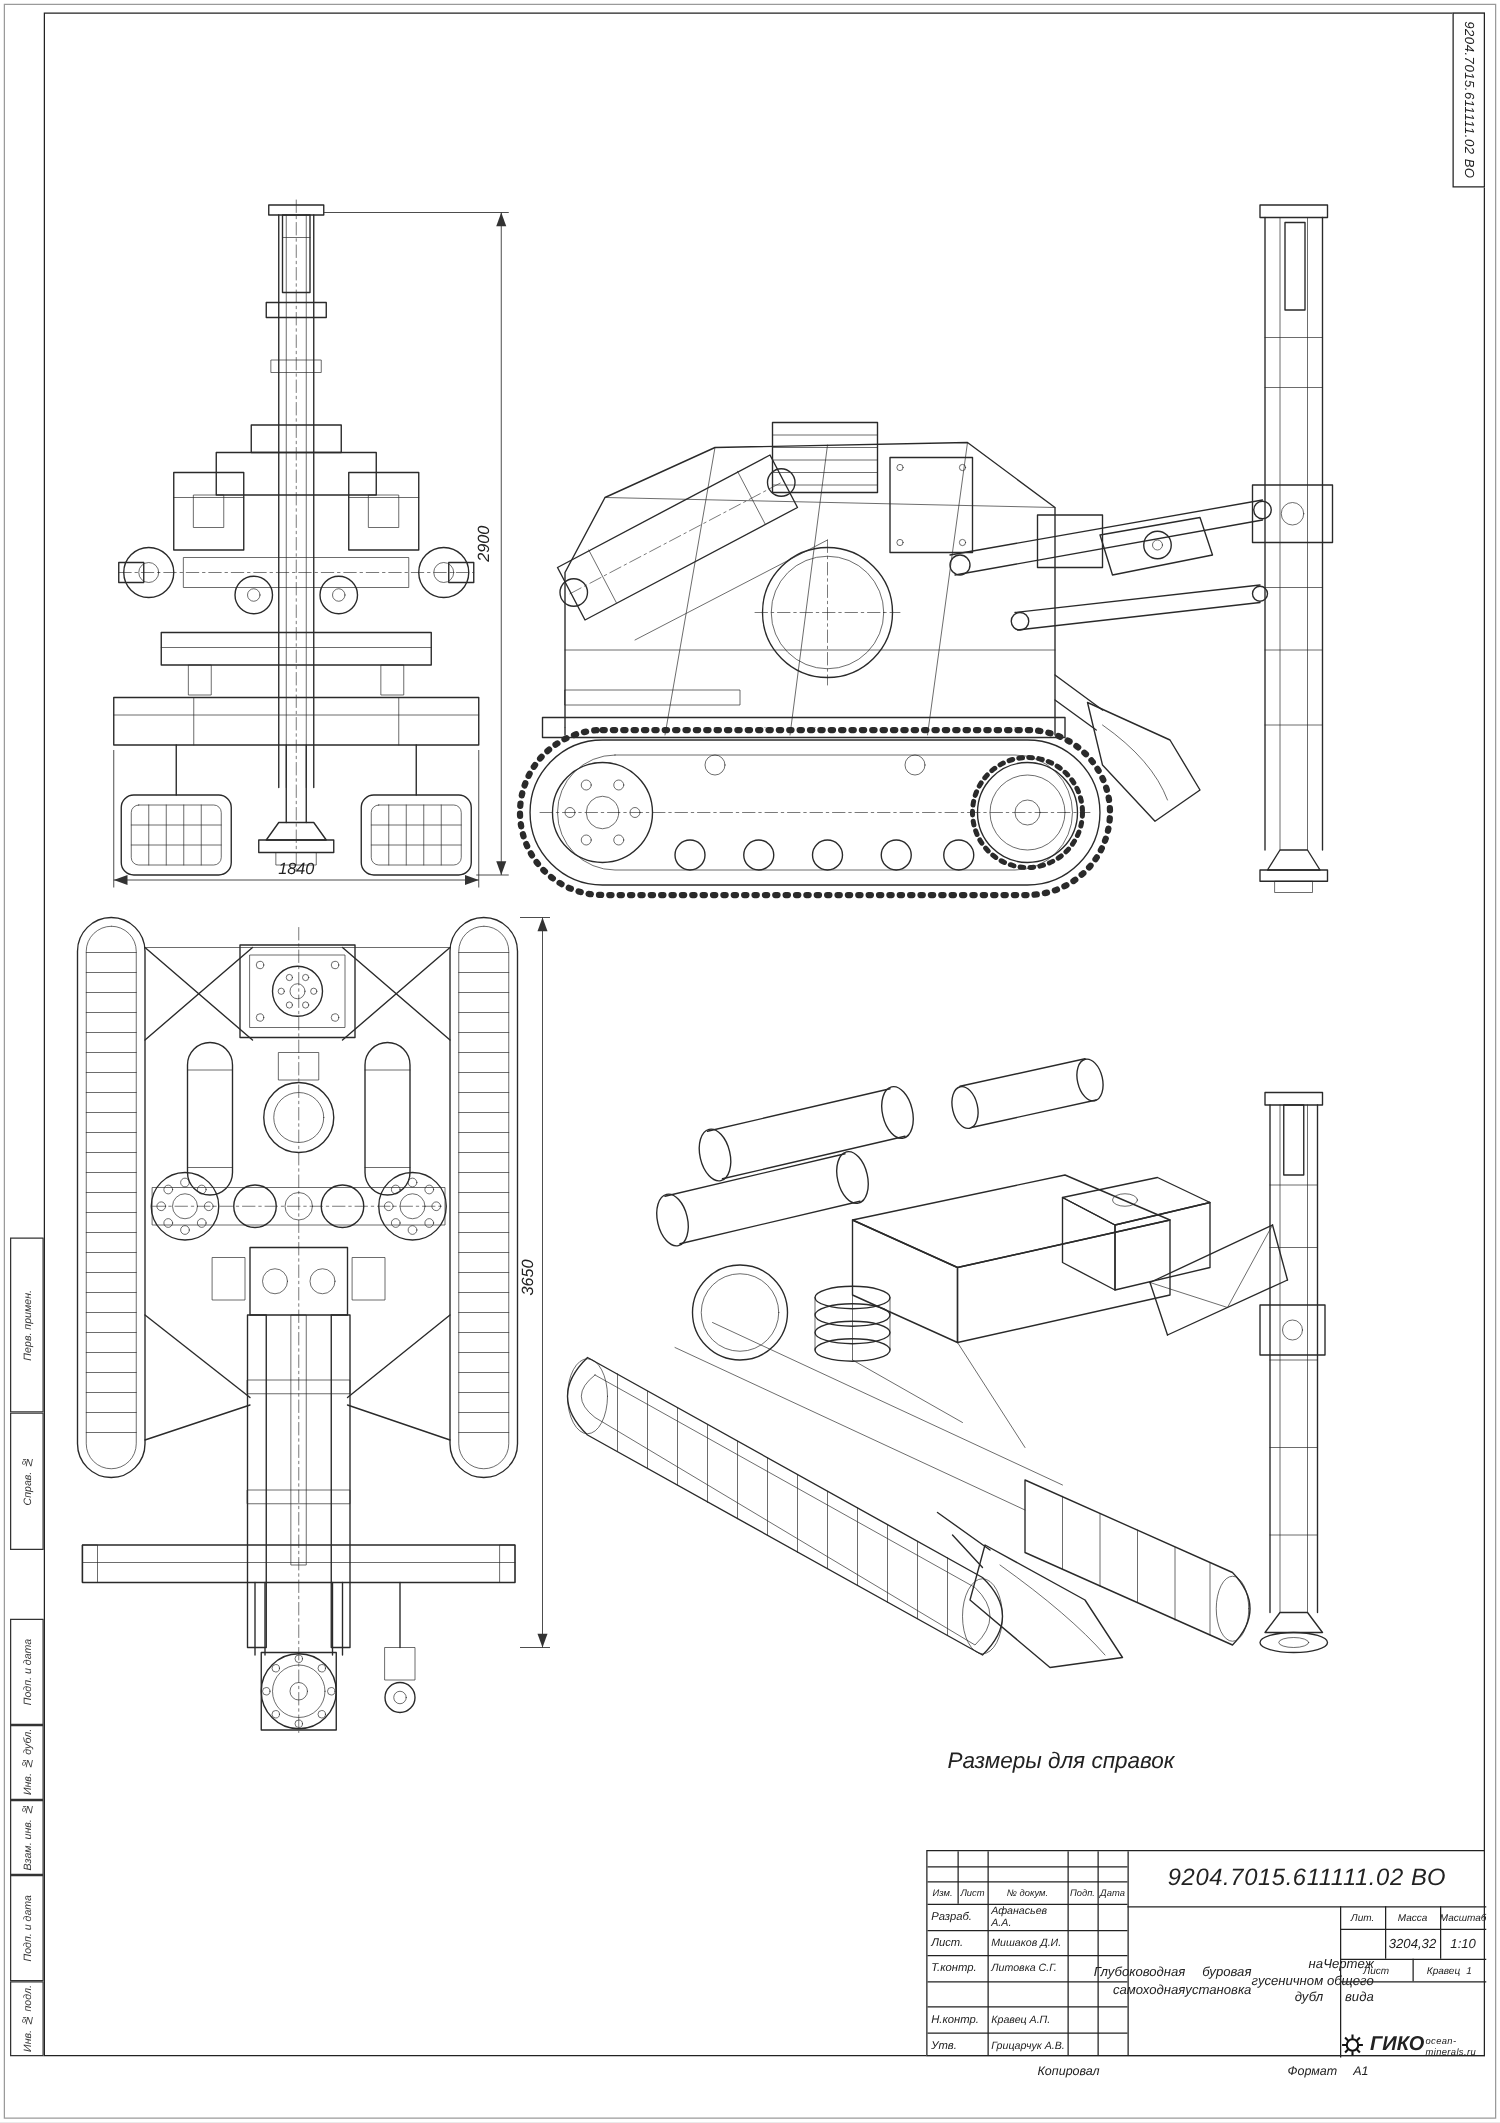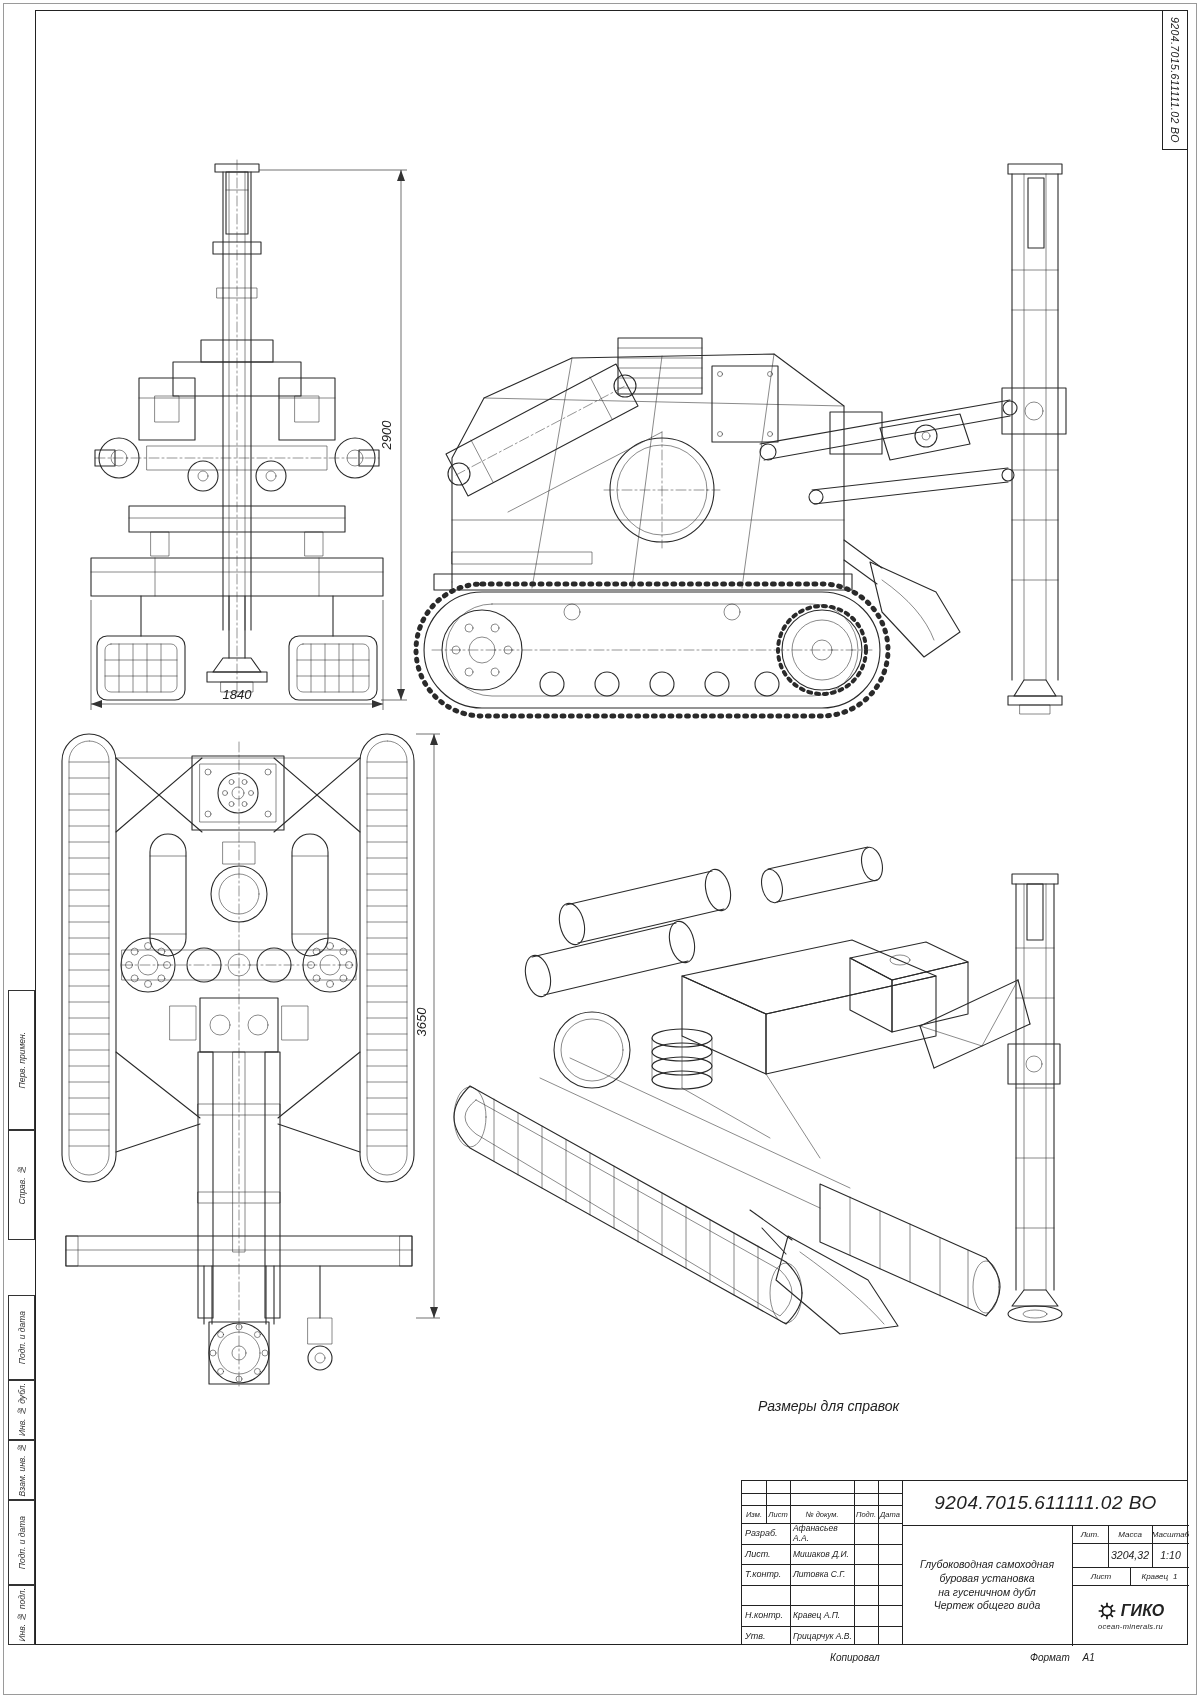--- a/index.html
+++ b/index.html
@@ -25,37 +25,37 @@
   .ln{stroke:#2a2a2a;stroke-width:1.1;fill:none;stroke-linejoin:round;stroke-linecap:round}
   .ln .thin{stroke-width:.55}
   .ln .cl{stroke-width:.5;stroke-dasharray:10 3 2 3}
   .tread{stroke:#2a2a2a;stroke-width:5;fill:none;stroke-dasharray:1.8 6.5}
   .tread2{stroke:#2a2a2a;stroke-width:4;fill:none;stroke-dasharray:3 5}
   .dim line{stroke:#333;stroke-width:.7}
   .dim polygon{fill:#333;stroke:none}
   .dim text{font-family:"Liberation Sans","DejaVu Sans",sans-serif;font-style:italic;font-size:13px;fill:#222}
 
   
-  .refnote{position:absolute;left:758px;top:1398px;font-size:14px;font-style:italic}
+  .refnote{position:absolute;left:758px;top:1398px;font-size:18px;font-style:italic}
 
   
   .tb{position:absolute;left:741px;top:1480px;width:447px;height:165px;border:1.8px solid #222;
       background:#fff;font-style:italic}
   .tb .vl,.tb .hl{position:absolute}
   .tb .vl{top:0;bottom:0;width:0;border-left:1px solid #222}
   .tb .hl{height:0;border-top:1px solid #222}
   .tb .cell{position:absolute;display:flex;align-items:center;justify-content:center;
             font-size:9px;color:#222;overflow:hidden}
   .tb .cell.left{justify-content:flex-start;padding-left:3px}
   .docnum{position:absolute;left:160px;top:0;width:287px;height:44px;display:flex;align-items:center;
           justify-content:center;font-size:19px;letter-spacing:.5px}
-  .descr{position:absolute;left:160px;top:44px;width:170px;height:121px;display:flex;flex-direction:column;
-         align-items:center;justify-content:center;font-size:10.5px;line-height:1.3;text-align:left}
-  .logo{position:absolute;left:330px;top:104px;width:117px;height:61px;display:flex;flex-direction:column;
-        align-items:center;justify-content:center;gap:1px}
+  .descr{position:absolute;left:160px;top:44px;width:170px;height:121px;display:flex;flex-direction:row;
+         align-items:center;justify-content:center;font-size:10.5px;line-height:1.3;text-align:right}
+  .logo{position:absolute;left:330px;top:104px;width:117px;height:61px;display:flex;flex-direction:row;
+        align-items:flex-end;justify-content:center;gap:1px}
   .logo .row{display:flex;align-items:center;gap:4px}
   .logo .brand{font-weight:bold;font-size:16px;font-style:italic}
   .logo .site{font-size:7.5px;letter-spacing:.3px}
 
   .below{position:absolute;font-size:10px;font-style:italic}
 </style>
 </head>
 <body>
 
 <div class="sheet">

